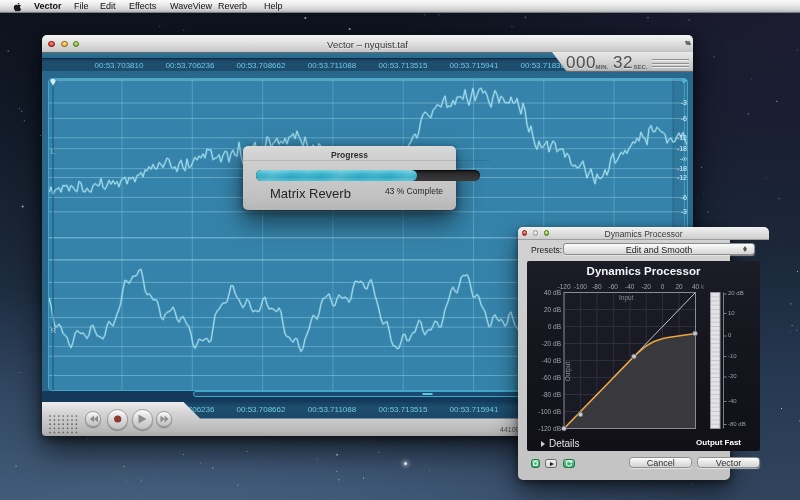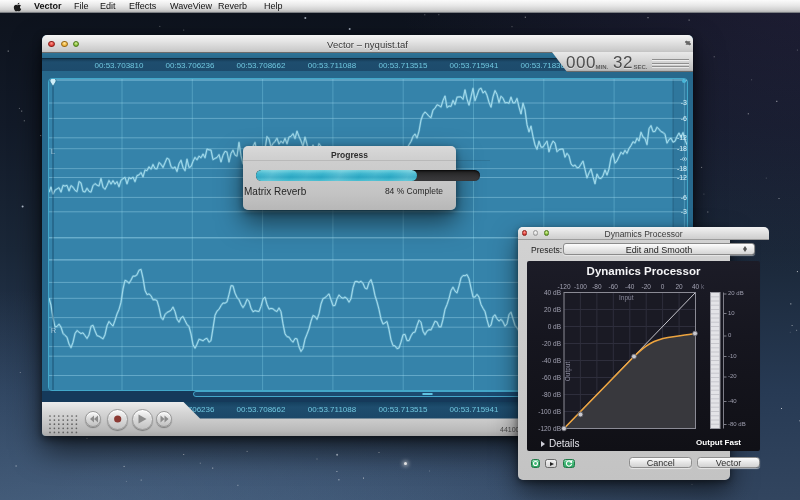--- a/index.html
+++ b/index.html
@@ -49,21 +49,21 @@
 #progwin{left:243px;top:146px;width:213px;height:64px;border-radius:5px;
  background:linear-gradient(180deg,#d9d9d9 0%,#cfcfcf 20%,#c3c3c3 75%,#b7b7b7 100%);
  box-shadow:0 12px 26px rgba(0,0,0,0.55), 0 2px 6px rgba(0,0,0,0.4);}
 #progwin .title{position:absolute;left:0;right:0;top:3.5px;text-align:center;font-size:8.5px;font-weight:700;color:#2e2e2e;}
 #progwin .tdiv{position:absolute;left:0;top:13.5px;width:247px;height:1px;background:rgba(0,0,0,0.10);}
 #ptrack{left:13px;top:23.5px;width:224px;height:11.5px;border-radius:6px;background:linear-gradient(180deg,#1f1f1f,#323234 60%,#3a3a3c);box-shadow:inset 0 1px 2px rgba(0,0,0,0.8);}
 #pfill{left:0;top:0;width:161px;height:11.5px;border-radius:6px;
  background:
   repeating-linear-gradient(115deg, rgba(255,255,255,0) 0px, rgba(255,255,255,0.16) 16px, rgba(255,255,255,0) 34px, rgba(255,255,255,0.08) 48px, rgba(255,255,255,0) 62px),
   linear-gradient(180deg,#6fd0dd 0%,#3ab4cd 35%,#2aa6c2 65%,#49bfd2 100%);}
-#progwin .ml{position:absolute;left:1px;top:39.5px;font-size:10px;color:#262626;text-align:center;}
+#progwin .ml{position:absolute;left:27px;top:39.5px;font-size:13px;color:#262626;text-align:center;}
 #progwin .pc{position:absolute;right:13px;top:39.5px;font-size:8.5px;color:#262626;}
 #dynwin{left:518px;top:227px;width:212px;height:252.5px;border-radius:5px;
  background:linear-gradient(180deg,#d2d2d2 0%,#cbcbcb 50%,#c3c3c3 100%);
  box-shadow:0 12px 26px rgba(0,0,0,0.55), 0 2px 6px rgba(0,0,0,0.45);}
 #dw-title{left:0;top:0;width:251px;height:13px;border-radius:5px 5px 0 0;
  background:linear-gradient(180deg,#f2f2f2,#d8d8d8 70%,#cecece);border-bottom:1px solid #9c9c9c;}
 #dw-title .t{position:absolute;left:0;right:0;top:2px;text-align:center;font-size:8.5px;color:#3a3a3a;}
 #dw-presets{left:13px;top:17.5px;font-size:8.5px;color:#1c1c1c;}
 #dw-pop{left:45px;top:15.5px;width:192px;height:12.5px;border:1px solid #8b8b8b;border-radius:3px;
  background:linear-gradient(180deg,#fdfdfd,#e8e8e8 50%,#d5d5d5);box-shadow:0 1px 1px rgba(255,255,255,0.5);}
@@ -256,21 +256,21 @@
     <span class="pin" style="left:100px;top:14px;width:37px;"></span>
   </div>
 </div>
 <div class="abs" id="progwin">
   <div class="title">Progress</div>
   <div class="tdiv"></div>
   <div class="abs" id="ptrack">
       <div class="abs" id="pfill"></div>
     </div>
   <div class="ml">Matrix Reverb</div>
-  <div class="pc">84 % Complete</div>
+  <div class="pc">43 % Complete</div>
 </div>
 <div class="abs" id="dynwin">
   <div class="abs" id="dw-title">
       <div class="t">Dynamics Processor</div>
     </div>
   <div class="abs light" style="left:3.6px;top:3.4px;width:5.8px;height:5.8px;background:radial-gradient(circle at 50% 30%,#ff9a94,#e0443c 60%,#ad2620);border:0.5px solid #8e1f1a;"></div>
   <div class="abs light" style="left:14.6px;top:3.4px;width:5.8px;height:5.8px;background:radial-gradient(circle at 50% 35%,#f4f4f4,#d9d9d9 60%,#b5b5b5);border:0.5px solid #9a9a9a;"></div>
   <div class="abs light" style="left:25.6px;top:3.4px;width:5.8px;height:5.8px;background:radial-gradient(circle at 50% 30%,#d7f0a0,#8cc43e 60%,#5f9421);border:0.5px solid #4e7a1c;"></div>
   <div class="abs" id="dw-presets">Presets:</div>
   <div class="abs" id="dw-pop">

